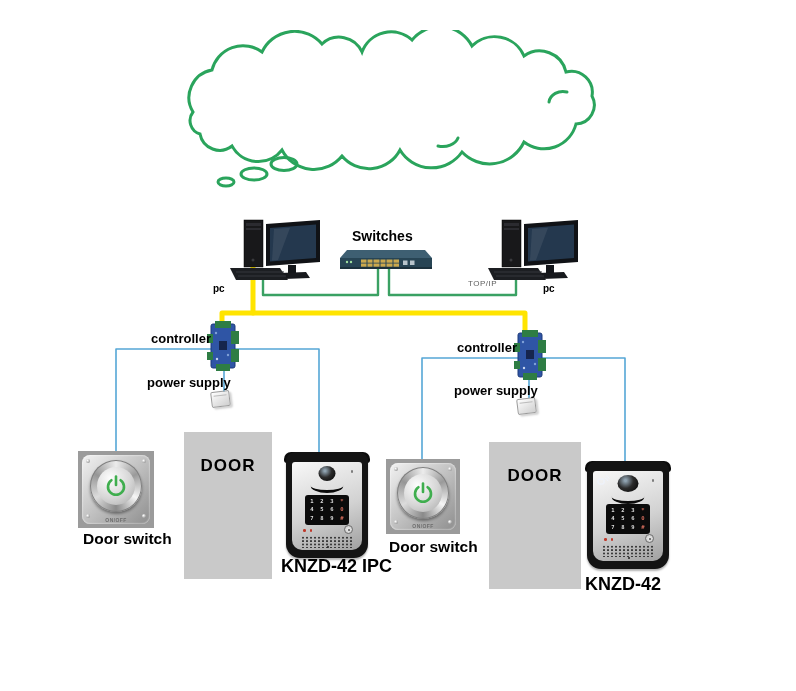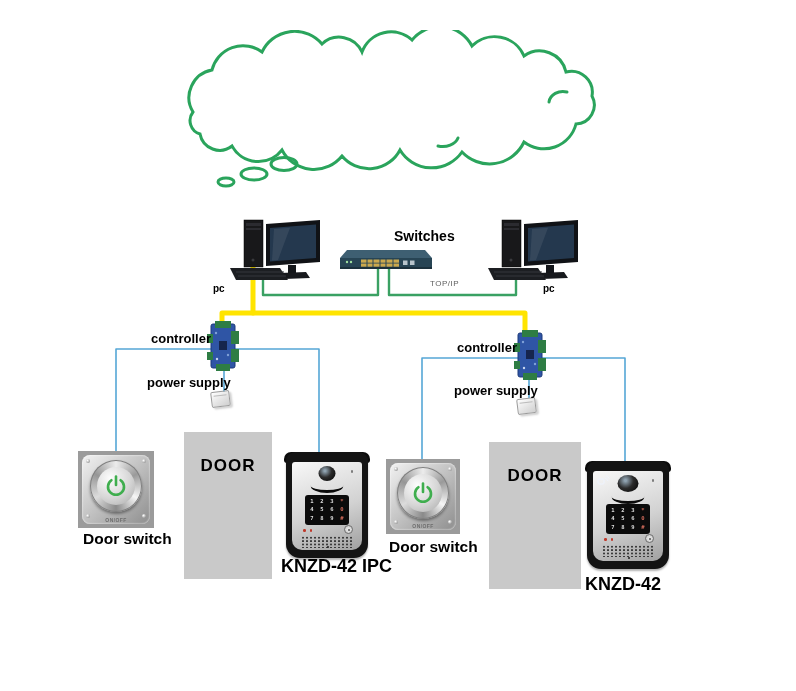--- a/index.html
+++ b/index.html
@@ -11,22 +11,22 @@
   .w-green{stroke:var(--wire_green);stroke-width:2.4;fill:none;stroke-linejoin:round;}
   .w-blue{stroke:var(--wire_blue);stroke-width:1.6;fill:none;stroke-linejoin:round;}
   
   .cloud-svg{position:absolute;left:165px;top:30px;z-index:2;}
   .cloud-line{stroke:var(--cloud_green);stroke-width:3;fill:none;stroke-linecap:round;}
   .cloud-title{position:absolute;left:245px;top:79px;width:270px;text-align:center;
                font-size:23px;font-weight:bold;color:var(--title_red);z-index:3;letter-spacing:.2px;}
   
   .lbl{position:absolute;font-weight:bold;color:#000;z-index:4;white-space:nowrap;line-height:1.1;}
   .lbl-pc{font-size:10px;}
-  .lbl-switches{font-size:14px;margin-left:42px;}
-  .lbl-proto{font-size:8px;font-weight:normal;color:#606060;letter-spacing:.5px;}
+  .lbl-switches{font-size:14px;}
+  .lbl-proto{font-size:8px;font-weight:normal;color:#606060;letter-spacing:.5px;margin-left:38px;}
   .lbl-ctrl,.lbl-psu{font-size:13px;}
   .lbl-dsw{font-size:15.5px;}
   .lbl-knzd{font-size:18px;}
   
   .dev{position:absolute;z-index:2;}
   
   .door{position:absolute;z-index:2;background:var(--door_gray);text-align:center;
         font-weight:bold;font-size:17px;letter-spacing:1px;padding-top:24px;box-sizing:border-box;color:#000;}
   
   .psu{position:absolute;z-index:2;width:17px;height:14px;border:1px solid #9a9a9a;border-radius:2px;

